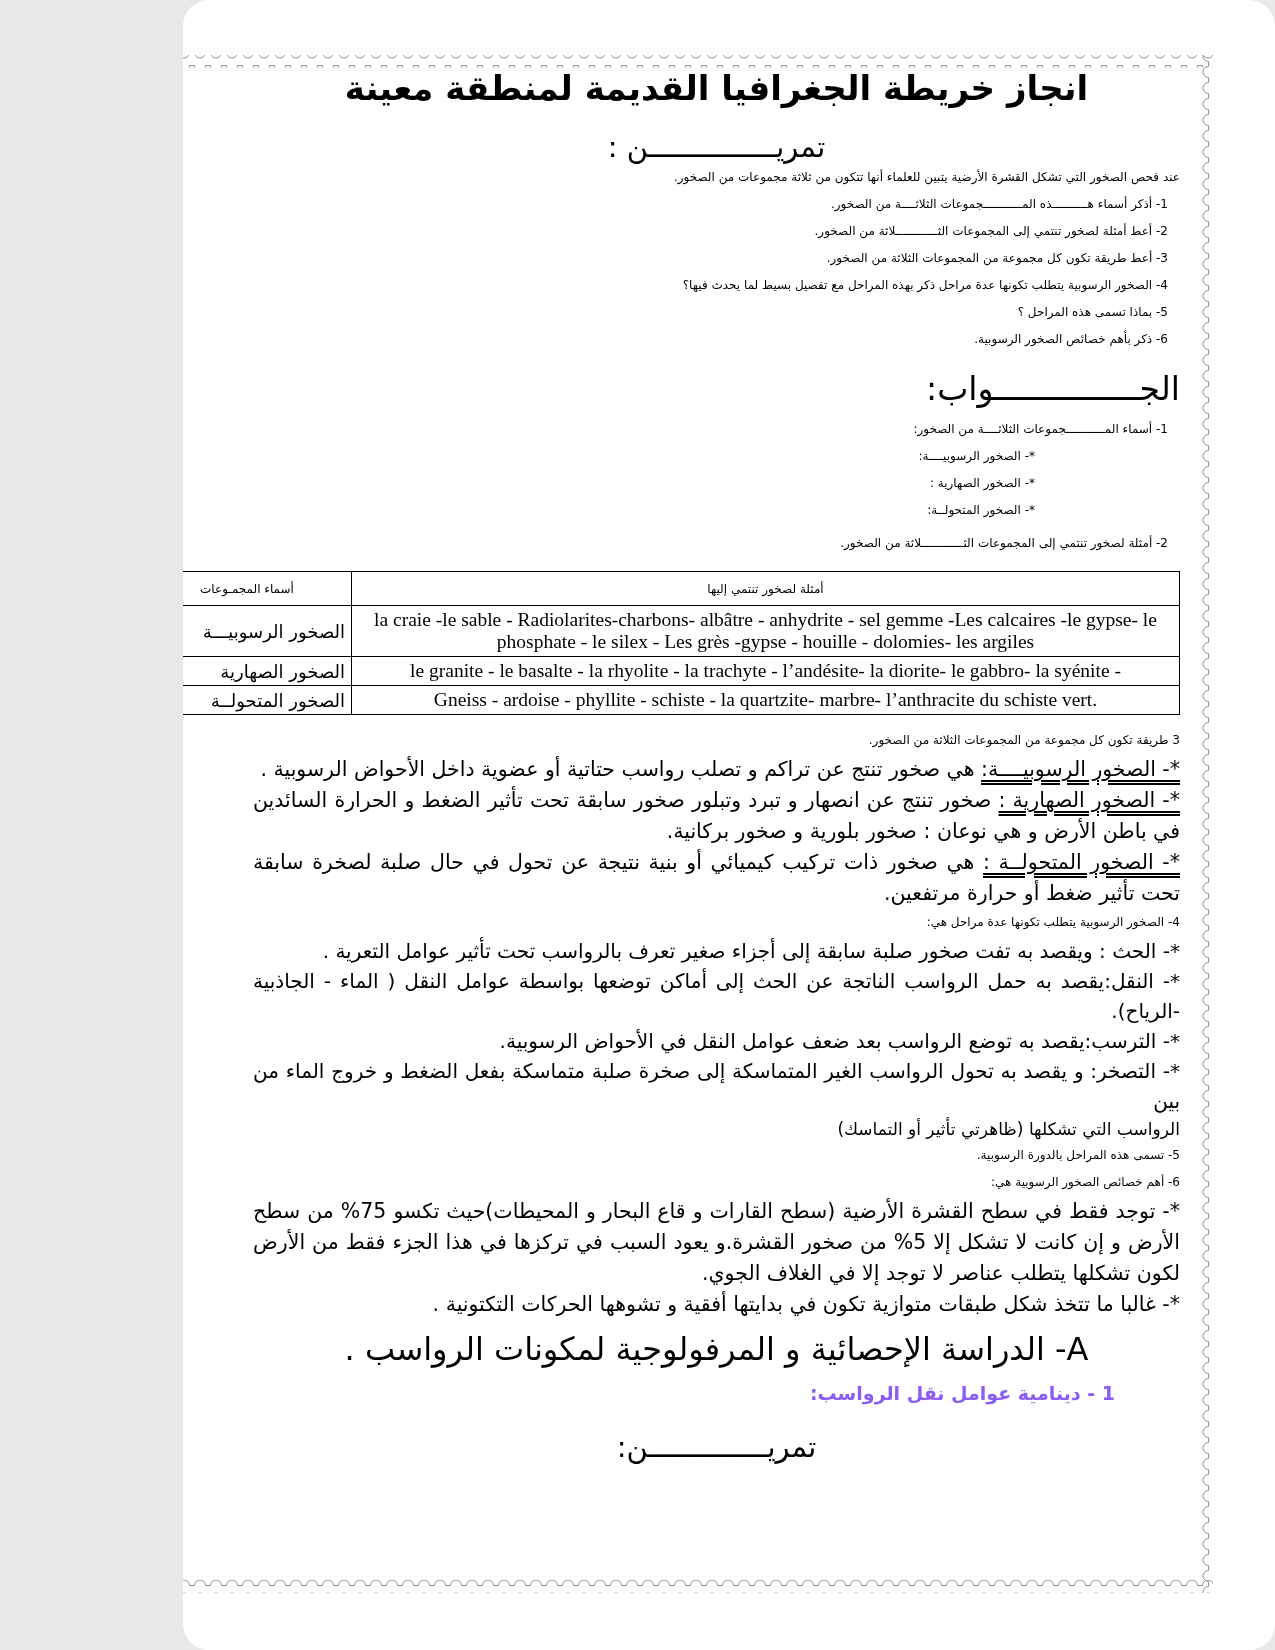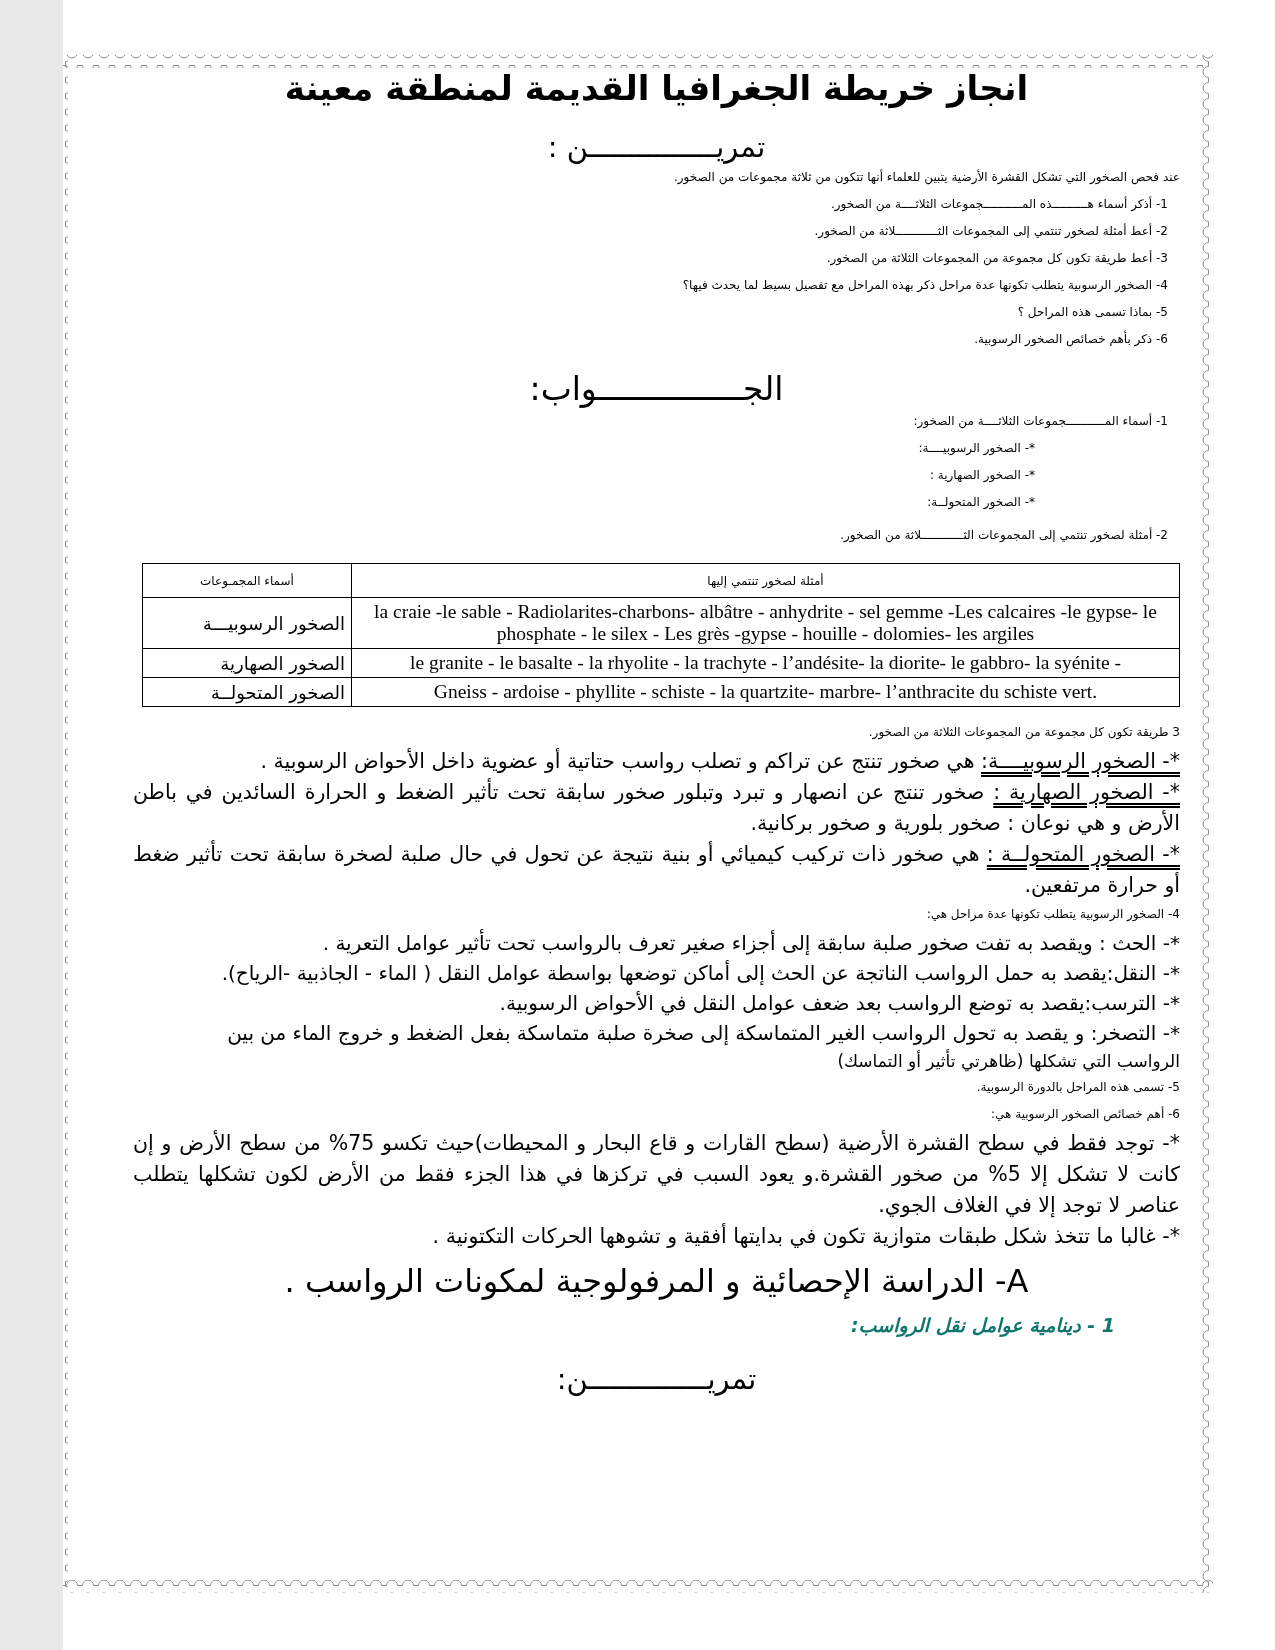--- a/index.html
+++ b/index.html
@@ -1,44 +1,44 @@
 <!DOCTYPE html>
 <html lang="ar" dir="rtl"><head>
 <meta charset="utf-8">
 <style>
   html,body{margin:0;padding:0;background:#e8e8e8;}
   .page{
     position:relative;
-    width:1212px;height:1650px;
+    width:1092px;height:1650px;
     background:#ffffff;
     overflow:hidden;
     font-family:"DejaVu Sans",sans-serif;
     color:#000;
     direction:rtl;
+    border-radius:26px;
   }
   .border-svg{position:absolute;inset:0;pointer-events:none;}
   .content{
     position:absolute;
     top:58px;right:95px;left:70px;
     direction:rtl;
   }
   .doc-title{
     text-align:center;
     font-size:34px;font-weight:bold;
     margin-top:10px;
   }
   .big-heading{
     text-align:center;
     font-size:29px;font-weight:400;
     margin-top:22px;
   }
   .answer-heading{
-    text-align:center;
     font-size:33px;font-weight:400;
-    margin-top:16px;
+    margin-top:16px;margin-bottom:8px;
   }
   .line{font-size:12px;line-height:27px;}
   .q{padding-right:12px;}
   .group-item{padding-right:145px;}
   .def{font-size:20.5px;line-height:31px;text-align:justify;}
   .dterm{
     text-decoration:underline;
     text-decoration-style:double;
     text-underline-offset:4px;
   }
@@ -64,25 +64,24 @@
     font-size:19.5px;
     text-align:center;
     direction:ltr;
   }
   .section-a{
     text-align:center;
     font-size:32px;font-weight:400;
     margin-top:10px;margin-bottom:4px;
   }
   .red-sub{
-    color:#0f766e;
+    color:#8b5cf6;
     font-size:19px;font-weight:bold;
     padding-right:65px;
     margin-top:14px;
-    font-style:italic;
   }
   .exercise2{
     text-align:center;
     font-size:29px;font-weight:400;
     margin-top:26px;
   }
   .mt6{margin-top:6px;}
 </style>
 </head>
 <body>

